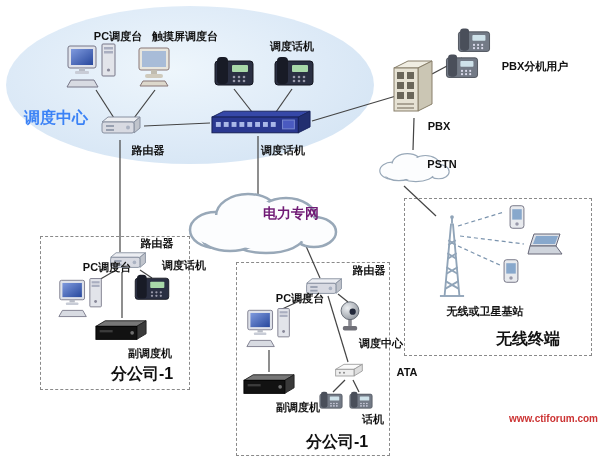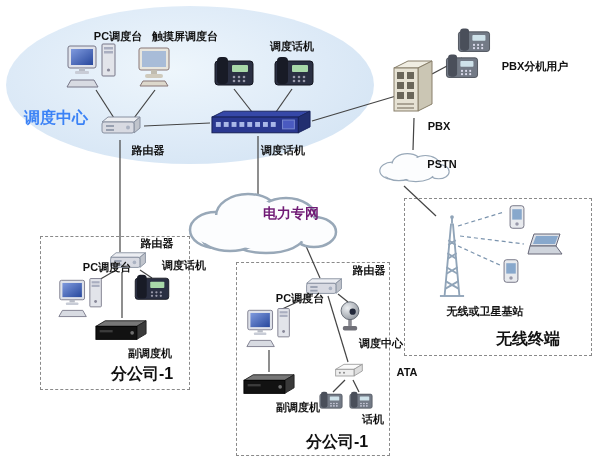--- a/index.html
+++ b/index.html
@@ -339,15 +339,16 @@
   <div class="lbl" style="left:352px;top:337px">调度中心</div>
   <div class="lbl" style="left:269px;top:401px">副调度机</div>
   <div class="lbl" style="left:378px;top:366px">ATA</div>
   <div class="lbl" style="left:344px;top:413px">话机</div>
   <div class="lbl zone-title" style="left:308px;top:433px">分公司-1</div>
 
   <div class="lbl" style="left:456px;top:305px">无线或卫星基站</div>
   <div class="lbl zone-title" style="left:499px;top:330px">无线终端</div>
 
   <div class="wm">
+    <div class="url">www.ctiforum.com</div>
   </div>
 
 </div>
 
 </body></html>

